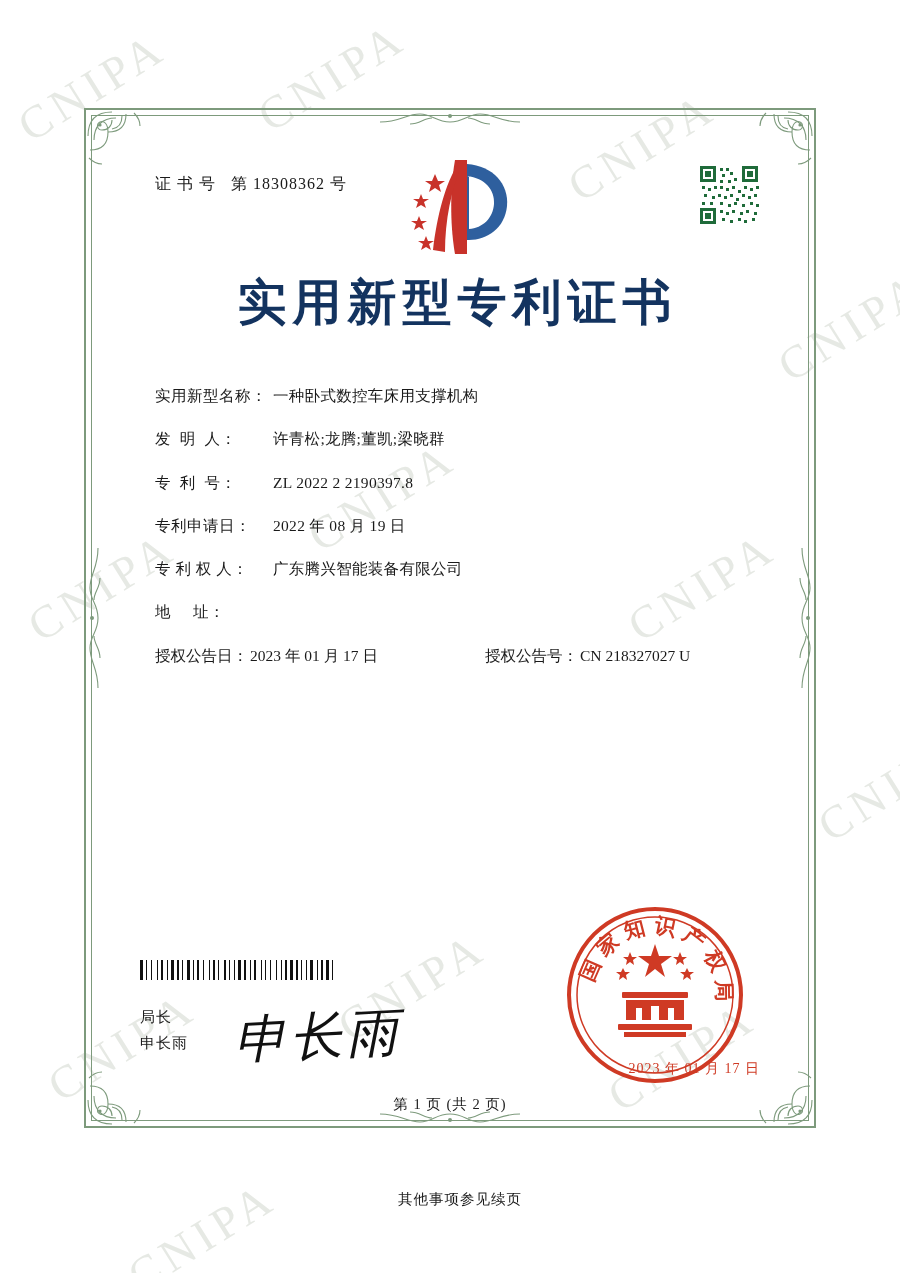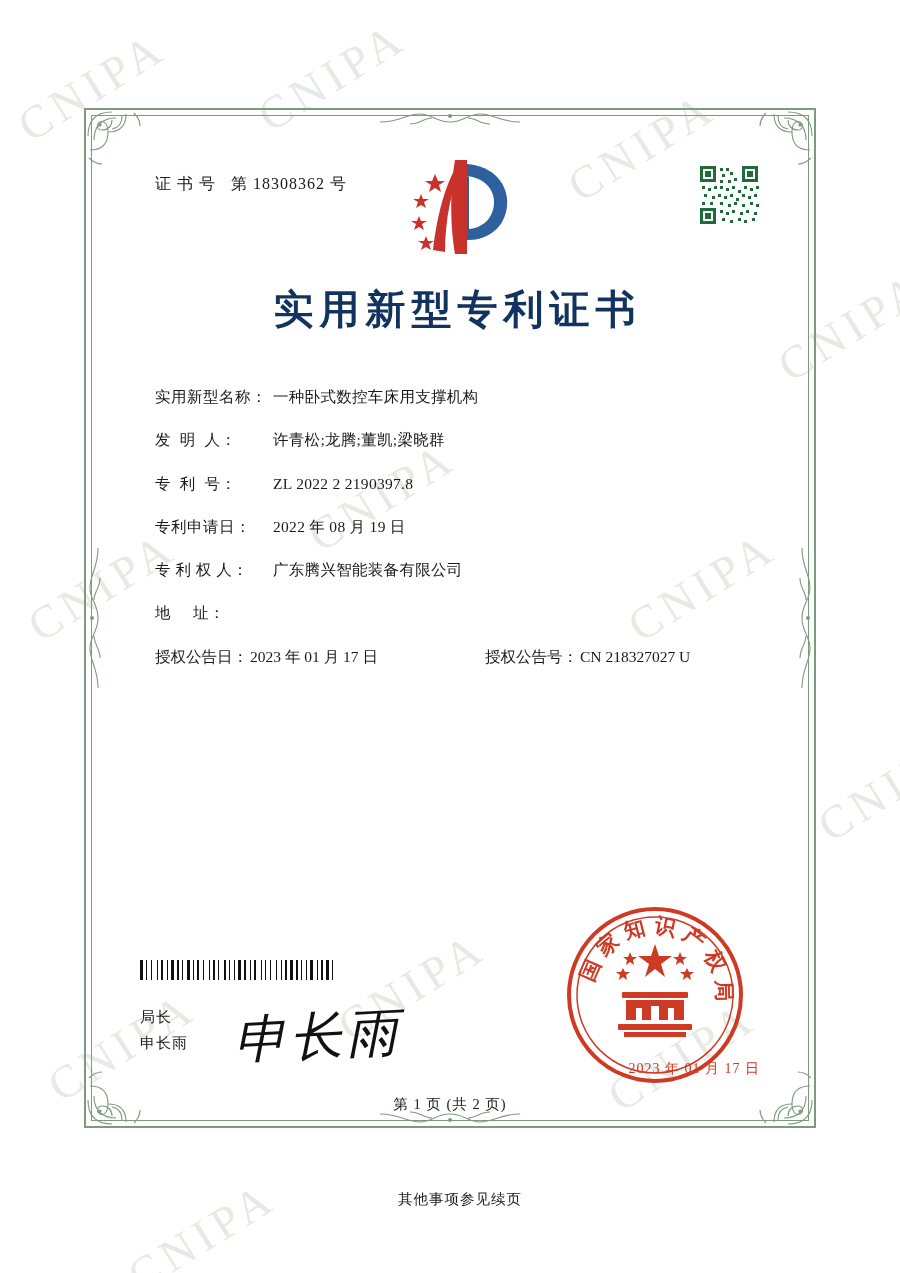--- a/index.html
+++ b/index.html
@@ -121,25 +121,25 @@
     position: absolute;
     right: 0;
     top: 4px;
     width: 62px;
     height: 62px;
   }
   .qr svg { display:block; width:100%; height:100%; }
 
   .cert-title {
     text-align: center;
-    font-size: 40px;
+    font-size: 49px;
     font-weight: bold;
     letter-spacing: 6px;
     color: #13335f;
-    margin-top: 12px;
+    margin-top: 0;
     font-family: "DejaVu Sans", "Liberation Sans", sans-serif;
   }
 
   .fields {
     margin-top: 48px;
     font-size: 15.5px;
     line-height: 1.5;
   }
   .field-row {
     display: flex;

